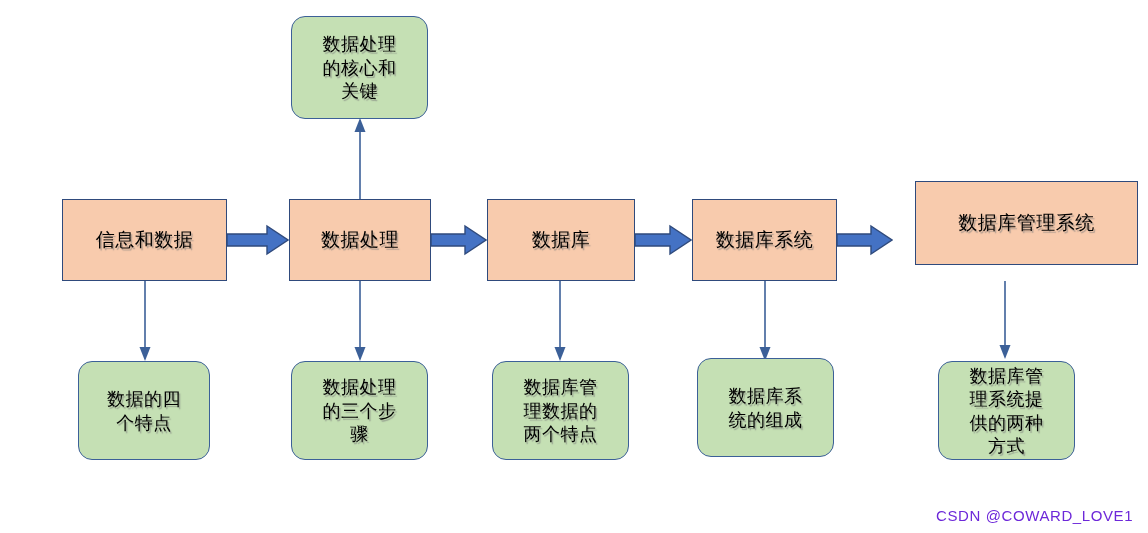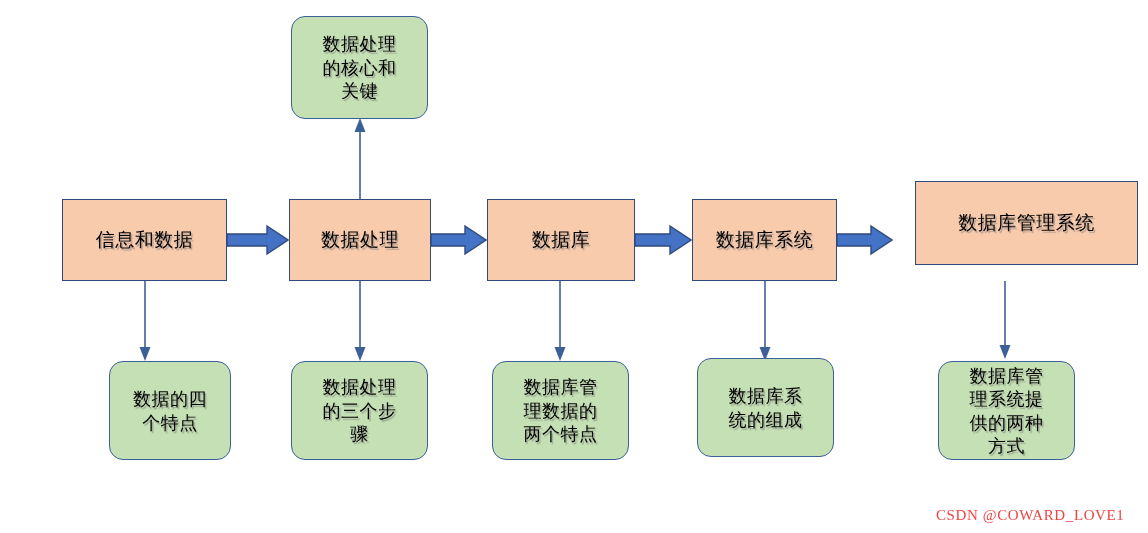--- a/index.html
+++ b/index.html
@@ -54,22 +54,22 @@
   }
 
   
   .thin-arrow {
     position: absolute;
   }
 
   
   .watermark {
     position: absolute;
-    color: #ef4444;
-    font-family: Liberation Serif, serif;
+    color: #6d28d9;
+    font-family: Liberation Sans, sans-serif;
     font-size: 15px;
     letter-spacing: 0.6px;
     white-space: nowrap;
   }
 </style>
 </head>
 <body>
 
 <div id="canvas">
 
@@ -138,21 +138,21 @@
   <svg class="thin-arrow" style="left:755px; top:281px;" width="20" height="80" viewBox="0 0 20 80">
     <line x1="10" y1="0" x2="10" y2="68" stroke="#3C6098" stroke-width="1.6"></line>
     <polygon points="10,80 4.5,66 15.5,66" fill="#3C6098"></polygon>
   </svg>
 
   <svg class="thin-arrow" style="left:995px; top:281px;" width="20" height="78" viewBox="0 0 20 78">
     <line x1="10" y1="0" x2="10" y2="66" stroke="#3C6098" stroke-width="1.6"></line>
     <polygon points="10,78 4.5,64 15.5,64" fill="#3C6098"></polygon>
   </svg>
 
-  <div class="node leaf" style="left:78px; top:361px; width:122px; height:99px;margin-left:31px;">
+  <div class="node leaf" style="left:78px; top:361px; width:132px; height:99px;">
     <span>数据的四
 个特点</span>
   </div>
 
   <div class="node leaf" style="left:291px; top:361px; width:137px; height:99px;">
     <span>数据处理
 的三个步
 骤</span>
   </div>
 

